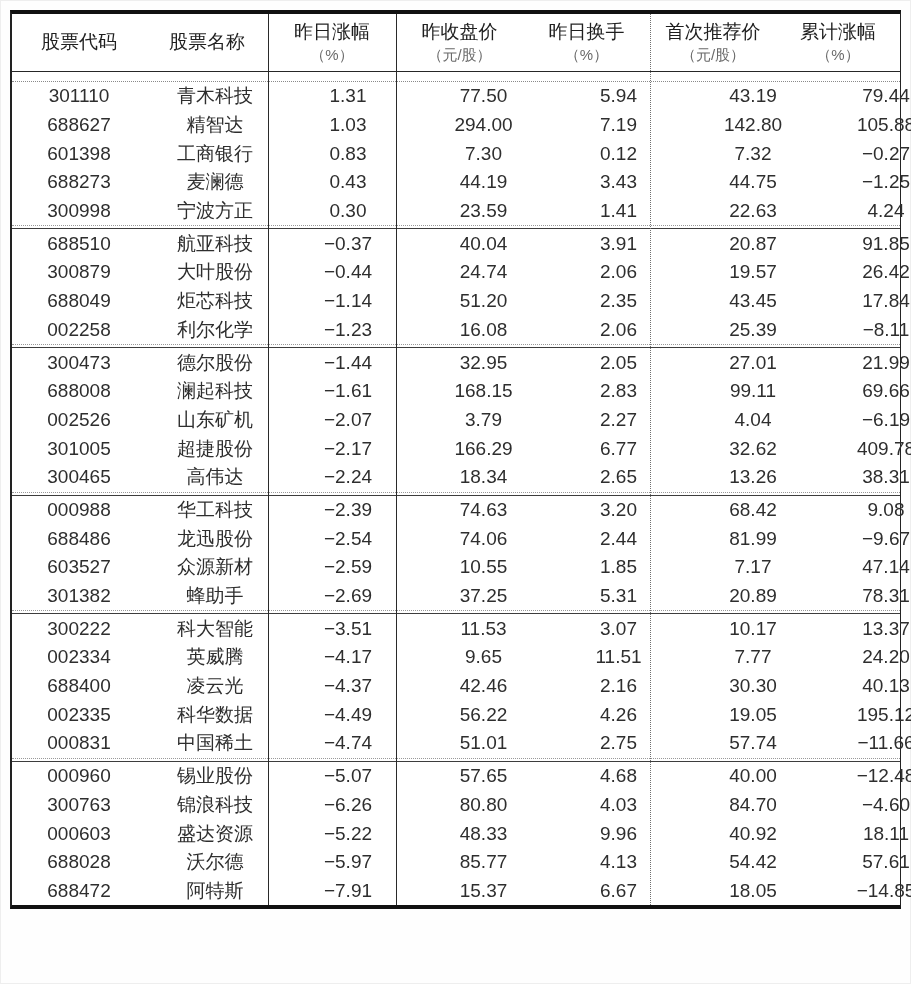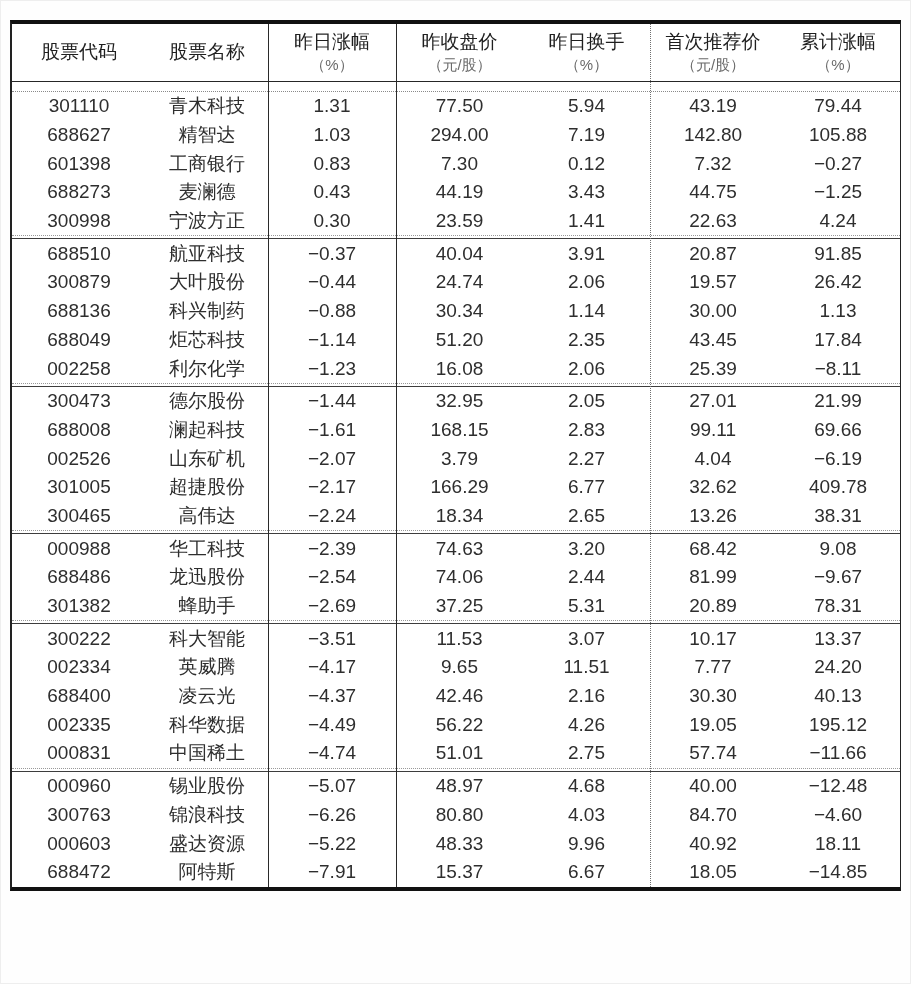--- a/index.html
+++ b/index.html
@@ -5,21 +5,21 @@
   html, body { margin:0; padding:0; }
   body {
     width:911px; height:984px; background:#ffffff;
     font-family:"Liberation Sans","DejaVu Sans",sans-serif;
     color:#2e2e2e;
     -webkit-font-smoothing:antialiased;
   }
   .scan-page { position:relative; width:911px; height:984px; background:#fefefe; box-shadow:inset 0 0 0 1px #eeeeee; }
 
   .stock-table {
-    position:absolute; left:10px; top:20px; width:891px;
+    position:absolute; left:10px; top:10px; width:891px;
     box-sizing:border-box;
     border-top:4px solid #111; border-bottom:4px solid #111;
     border-left:2px solid #222; border-right:1px solid #222;
     background:#fff;
   }
   .table-inner { position:relative; }
 
   
   .vline { position:absolute; top:0; bottom:0; width:0; z-index:2; }
   .vline.solid { border-left:1px solid #2a2a2a; }
@@ -30,21 +30,21 @@
     display:grid;
     grid-template-columns:134px 122px 128px 127px 127px 126px 124px;
     align-items:center;
   }
 
   .header-row { height:57px; border-bottom:1px solid #262626; }
   .hcell { text-align:center; font-size:19px; color:#1f1f1f; line-height:1.2; }
   .hcell .sub { display:block; font-size:15px; color:#6a6a6a; margin-top:3px; }
   .header-gap { height:9px; border-bottom:1px dotted #8a8a8a; }
 
-  .row { height:28.7px; font-size:19px; }
+  .row { height:28.7px; font-size:19px;gap:8px; }
   .cell { text-align:center; white-space:nowrap; color:#2e2e2e; }
 
   .group-sep {
     height:4px; box-sizing:border-box;
     border-top:1px dotted #999;
     border-bottom:1px solid #3d3d3d;
   }
 </style>
 </head>
 <body>
@@ -128,29 +128,20 @@
             <div class="grid-row row">
               <div class="cell">300879</div>
               <div class="cell">大叶股份</div>
               <div class="cell">−0.44</div>
               <div class="cell">24.74</div>
               <div class="cell">2.06</div>
               <div class="cell">19.57</div>
               <div class="cell">26.42</div>
             </div>
             <div class="grid-row row">
-              <div class="cell">688136</div>
-              <div class="cell">科兴制药</div>
-              <div class="cell">−0.88</div>
-              <div class="cell">30.34</div>
-              <div class="cell">1.14</div>
-              <div class="cell">30.00</div>
-              <div class="cell">1.13</div>
-            </div>
-            <div class="grid-row row">
               <div class="cell">688049</div>
               <div class="cell">炬芯科技</div>
               <div class="cell">−1.14</div>
               <div class="cell">51.20</div>
               <div class="cell">2.35</div>
               <div class="cell">43.45</div>
               <div class="cell">17.84</div>
             </div>
             <div class="grid-row row">
               <div class="cell">002258</div>
@@ -224,20 +215,29 @@
             <div class="grid-row row">
               <div class="cell">688486</div>
               <div class="cell">龙迅股份</div>
               <div class="cell">−2.54</div>
               <div class="cell">74.06</div>
               <div class="cell">2.44</div>
               <div class="cell">81.99</div>
               <div class="cell">−9.67</div>
             </div>
             <div class="grid-row row">
+              <div class="cell">603527</div>
+              <div class="cell">众源新材</div>
+              <div class="cell">−2.59</div>
+              <div class="cell">10.55</div>
+              <div class="cell">1.85</div>
+              <div class="cell">7.17</div>
+              <div class="cell">47.14</div>
+            </div>
+            <div class="grid-row row">
               <div class="cell">301382</div>
               <div class="cell">蜂助手</div>
               <div class="cell">−2.69</div>
               <div class="cell">37.25</div>
               <div class="cell">5.31</div>
               <div class="cell">20.89</div>
               <div class="cell">78.31</div>
             </div>
           </div>
           <div class="group-sep"></div>
@@ -287,21 +287,21 @@
               <div class="cell">57.74</div>
               <div class="cell">−11.66</div>
             </div>
           </div>
           <div class="group-sep"></div>
           <div>
             <div class="grid-row row">
               <div class="cell">000960</div>
               <div class="cell">锡业股份</div>
               <div class="cell">−5.07</div>
-              <div class="cell">48.97</div>
+              <div class="cell">57.65</div>
               <div class="cell">4.68</div>
               <div class="cell">40.00</div>
               <div class="cell">−12.48</div>
             </div>
             <div class="grid-row row">
               <div class="cell">300763</div>
               <div class="cell">锦浪科技</div>
               <div class="cell">−6.26</div>
               <div class="cell">80.80</div>
               <div class="cell">4.03</div>
@@ -311,20 +311,29 @@
             <div class="grid-row row">
               <div class="cell">000603</div>
               <div class="cell">盛达资源</div>
               <div class="cell">−5.22</div>
               <div class="cell">48.33</div>
               <div class="cell">9.96</div>
               <div class="cell">40.92</div>
               <div class="cell">18.11</div>
             </div>
             <div class="grid-row row">
+              <div class="cell">688028</div>
+              <div class="cell">沃尔德</div>
+              <div class="cell">−5.97</div>
+              <div class="cell">85.77</div>
+              <div class="cell">4.13</div>
+              <div class="cell">54.42</div>
+              <div class="cell">57.61</div>
+            </div>
+            <div class="grid-row row">
               <div class="cell">688472</div>
               <div class="cell">阿特斯</div>
               <div class="cell">−7.91</div>
               <div class="cell">15.37</div>
               <div class="cell">6.67</div>
               <div class="cell">18.05</div>
               <div class="cell">−14.85</div>
             </div>
           </div>
         </div>

